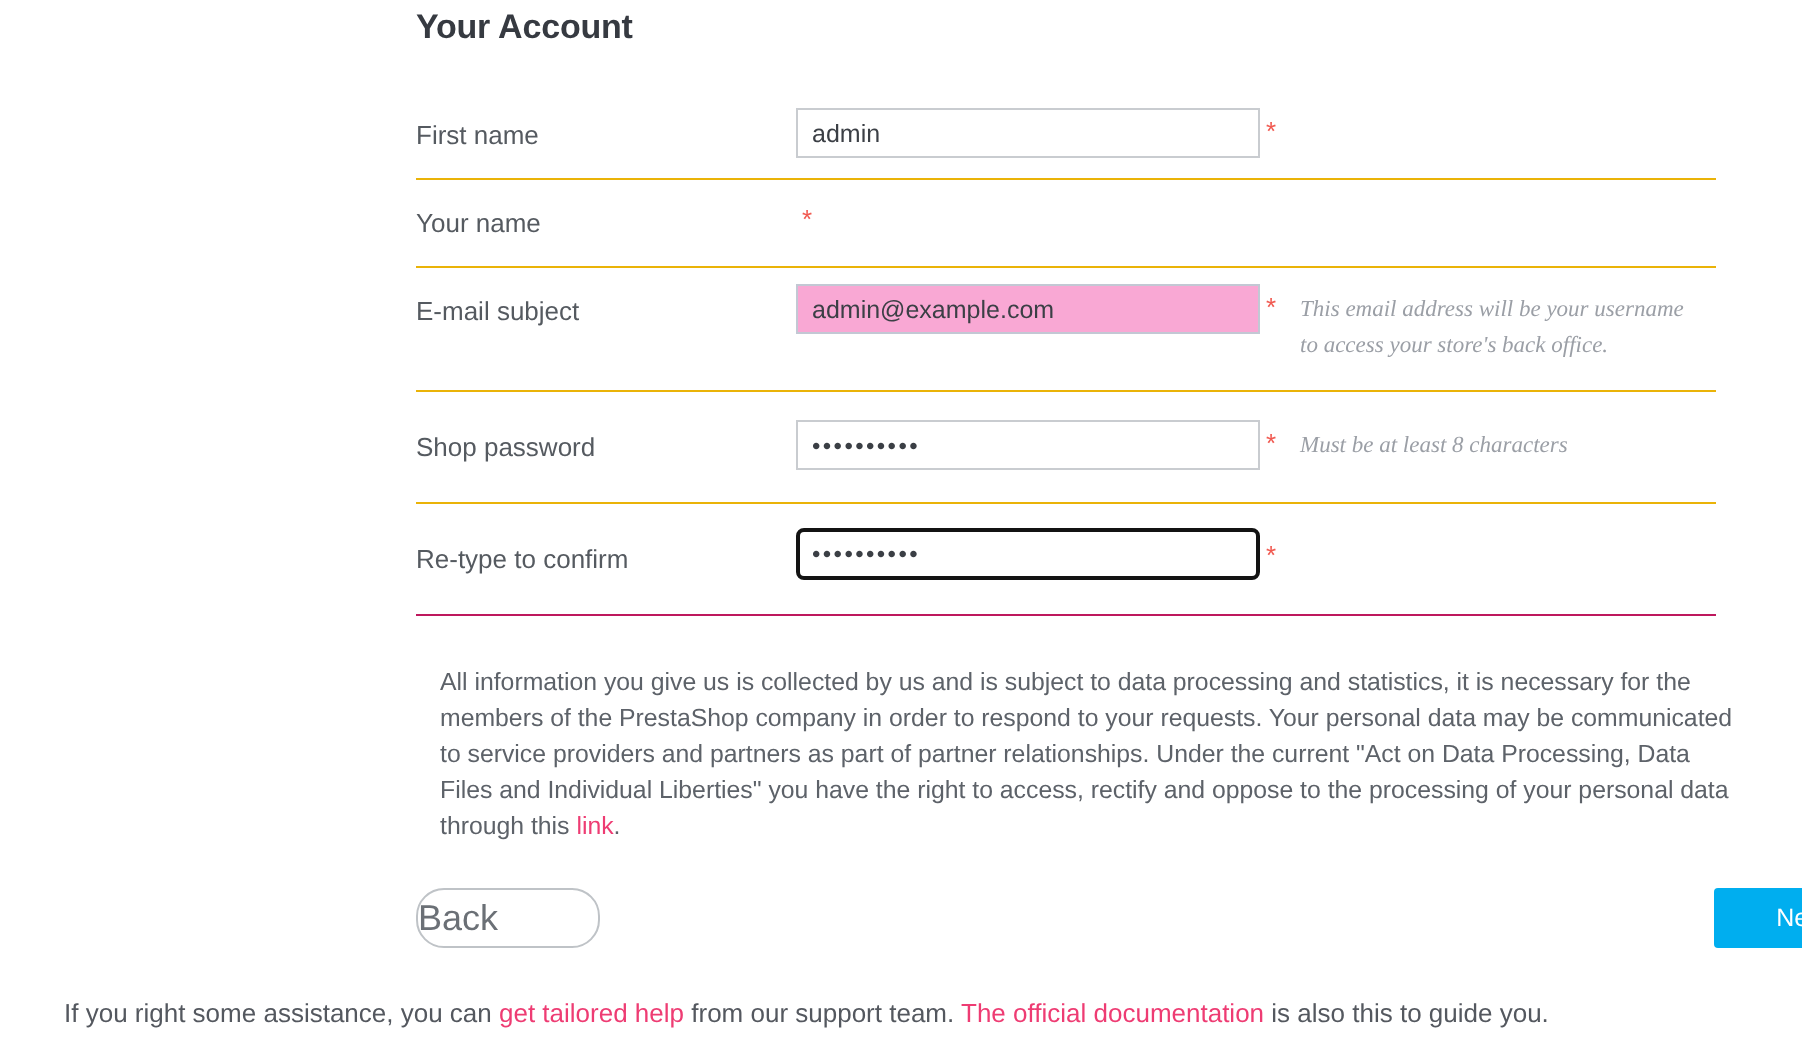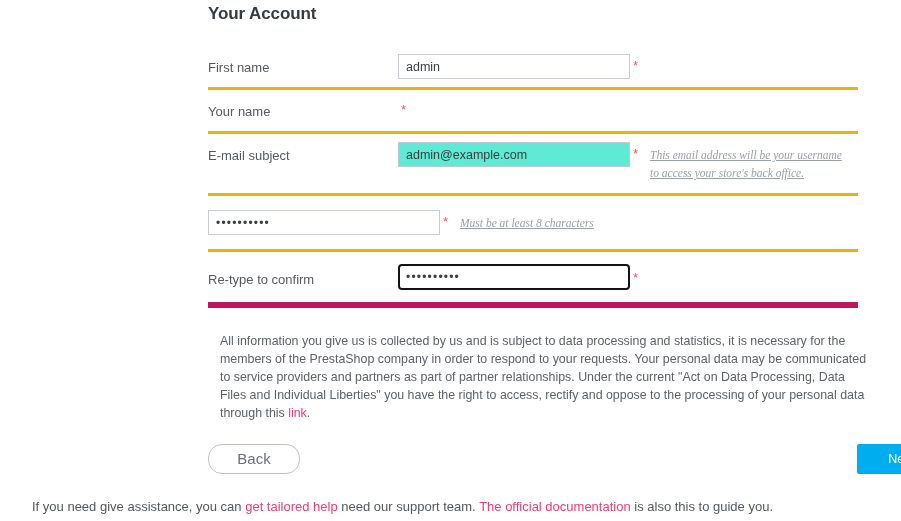--- a/index.html
+++ b/index.html
@@ -41,27 +41,27 @@
     margin: 0;
     padding: 4px 0 0 0;
     line-height: 20px;
     letter-spacing: -0.1px;
   }
 
   
   .form-row {
     display: flex;
     align-items: flex-start;
-    border-bottom: 3px solid #eab308;
+    border-bottom: 1px solid #eab308;
     min-height: 44px;
     padding: 0;
   }
   .form-row.first-row { margin-top: 22px; }
   .form-row.tall { min-height: 62px; }
-  .form-row.last-row { border-bottom: 6px solid #be185d; }
+  .form-row.last-row { border-bottom: 1px solid #be185d; }
 
   .row-label {
     width: 190px;
     flex: 0 0 190px;
     font-size: 13px;
     color: #555a60;
     line-height: 16px;
     padding-top: 14px;
   }
 
@@ -91,39 +91,38 @@
   }
 
   .hint {
     font-family: "Liberation Serif", serif;
     font-style: italic;
     font-size: 11.5px;
     color: #9b9fa6;
     line-height: 18px;
     padding-left: 6px;
     max-width: 205px;
-    text-decoration: underline;
   }
 
   
   .txt {
     width: 232px;
     height: 25px;
     border: 1px solid #c9ccd0;
     background: #ffffff;
     font-family: "Liberation Sans", sans-serif;
     font-size: 12.5px;
     color: #3b3f45;
     padding: 2px 7px;
     outline: none;
     border-radius: 0;
     display: block;
   }
   .txt.autofilled {
-    background: #5eead4;
+    background: #f9a8d4;
     border-color: #c3c8d4;
   }
   .txt.pwd {
     letter-spacing: 1.2px;
     font-size: 12px;
   }
   .txt.focused {
     border: 2px solid #131313;
     border-radius: 4px;
     height: 26px;
@@ -154,25 +153,25 @@
     position: absolute;
     left: 0;
     top: 0;
     width: 92px;
     height: 30px;
     background: #ffffff;
     border: 1px solid #bfc3c7;
     border-radius: 14px;
     color: #6b7076;
     font-family: "Liberation Sans", sans-serif;
-    font-size: 15px;
+    font-size: 18px;
     cursor: pointer;
     line-height: 28px;
     padding: 0;
-    text-align: center;
+    text-align: left;
   }
   .btn-next {
     position: absolute;
     right: -87px;
     top: 0;
     width: 88px;
     height: 30px;
     background: #00aeef;
     border: none;
     border-radius: 2px;
@@ -229,20 +228,21 @@
       <div class="row-control">
         <input class="txt autofilled" type="text" value="admin@example.com" style="">
       </div>
       <div class="row-extra">
         <span class="req-star">*</span>
         <span class="hint">This email address will be your username to access your store's back office.</span>
       </div>
     </div>
 
     <div class="form-row" style="min-height:56px;">
+      <div class="row-label" style="padding-top:20px;">Shop password</div>
       <div class="row-control" style="padding-top:14px;">
         <input class="txt pwd" type="text" value="••••••••••" style="">
       </div>
       <div class="row-extra" style="padding-top:18px;">
         <span class="req-star">*</span>
         <span class="hint">Must be at least 8 characters</span>
       </div>
     </div>
 
     <div class="form-row last-row" style="min-height:56px;">
@@ -261,16 +261,16 @@
     </p>
 
     <div class="btn-bar">
       <button class="btn-back" type="button">Back</button>
       <button class="btn-next" type="button">Next</button>
     </div>
 
   </div>
 
   <div class="foot">
-    <span>If you need give assistance, you can </span><a href="#">get tailored help</a><span> need our support team. </span><a href="#">The official documentation</a><span> is also this to guide you.</span>
+    <span>If you right some assistance, you can </span><a href="#">get tailored help</a><span> from our support team. </span><a href="#">The official documentation</a><span> is also this to guide you.</span>
   </div>
 
 </div>
 
 </body></html>

